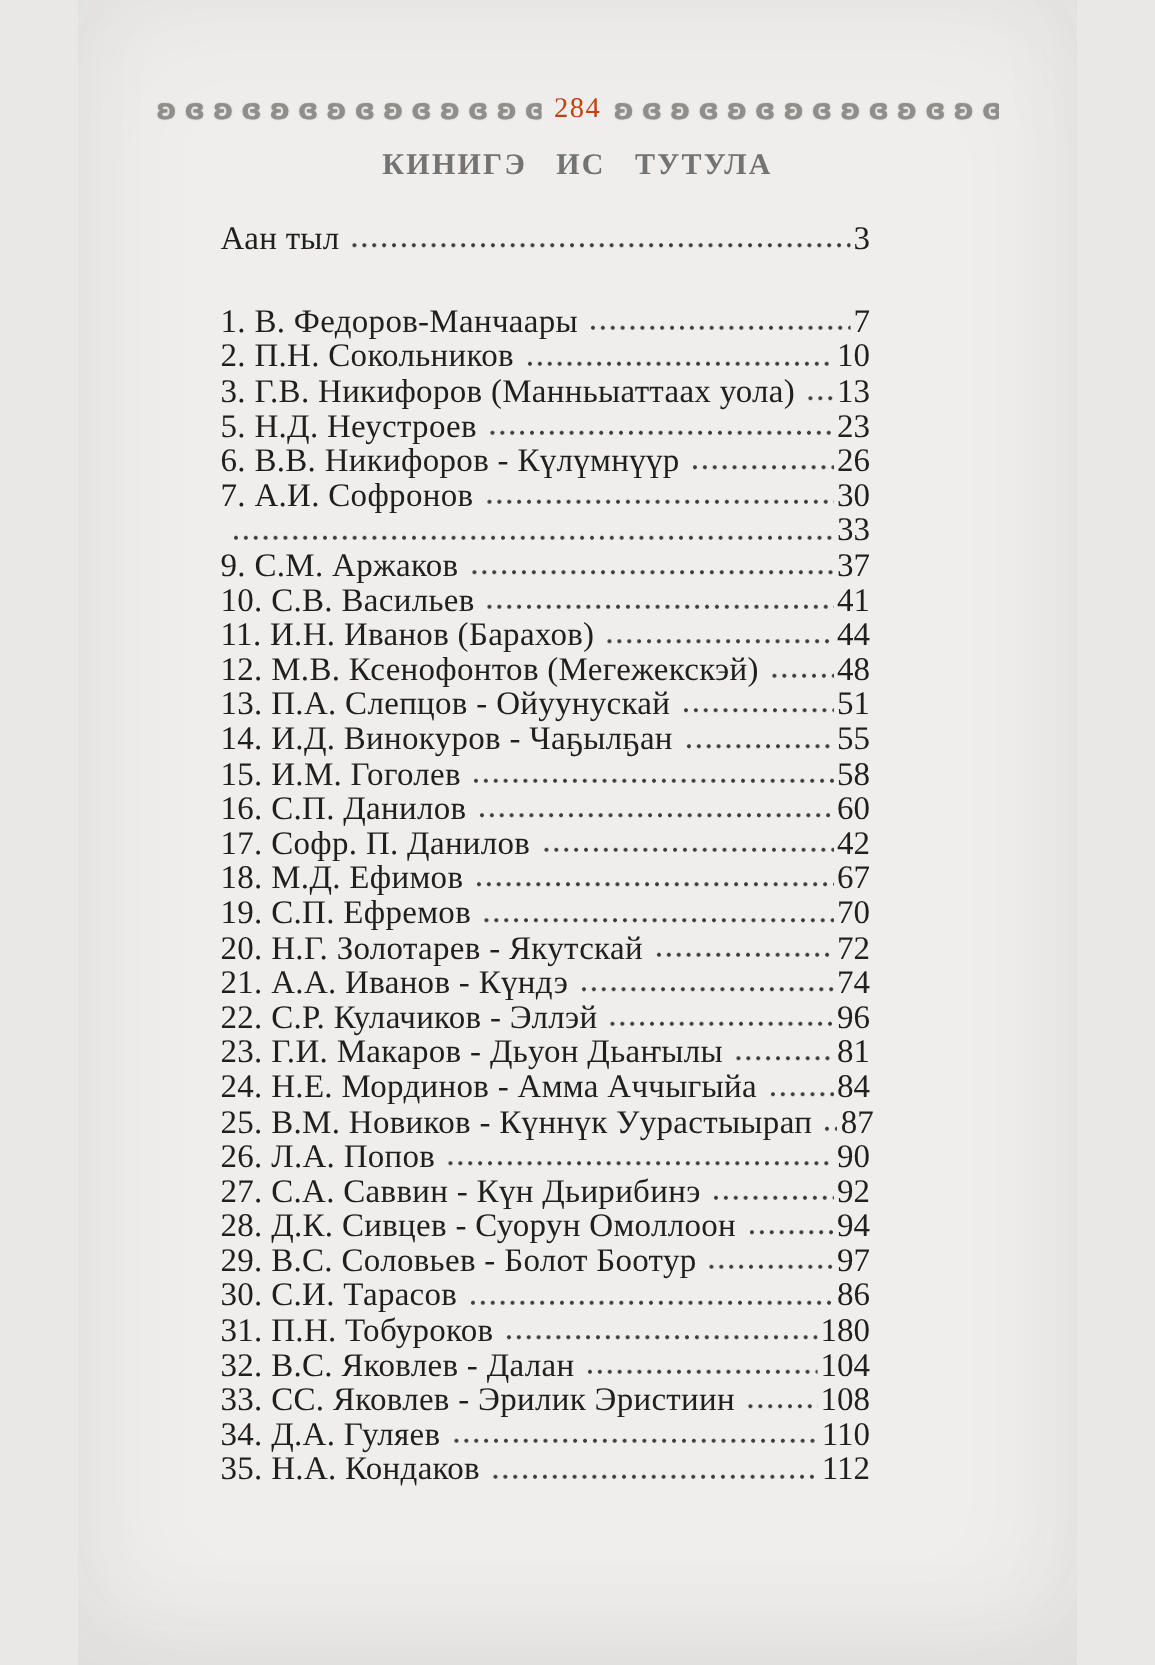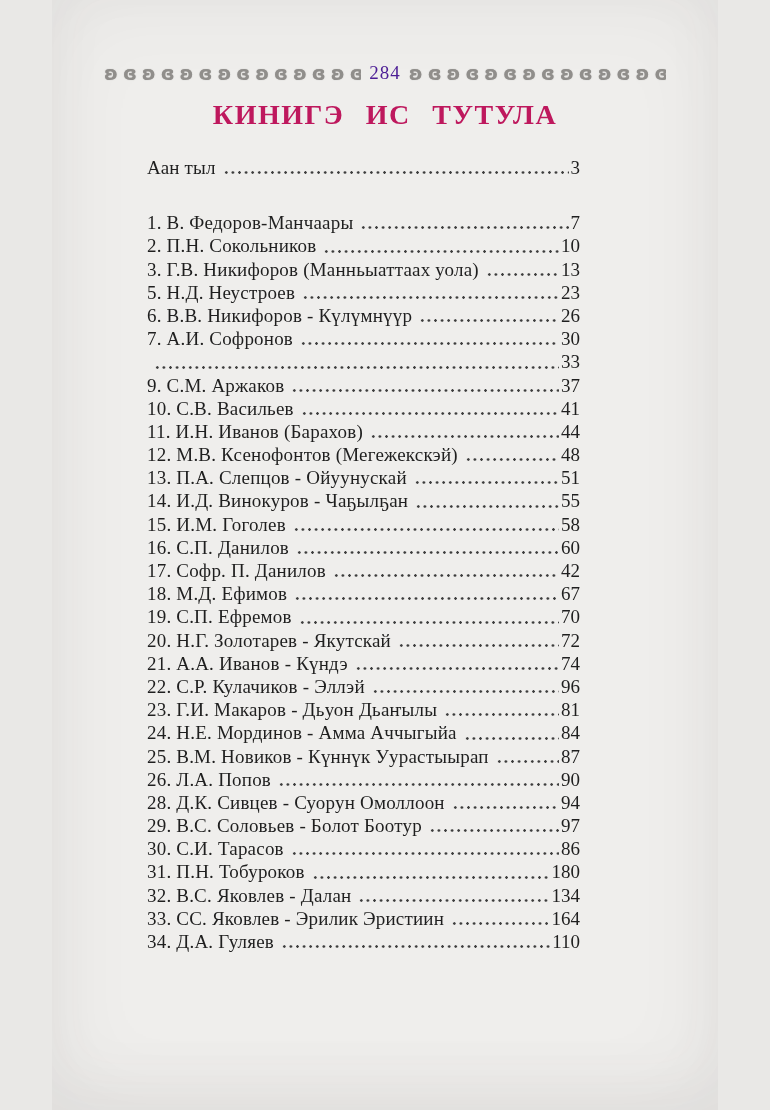--- a/index.html
+++ b/index.html
@@ -33,38 +33,38 @@
     letter-spacing: 5px;
     line-height: 22px;
     color: #908e8b;
     text-shadow: 0 0 1px rgba(140,138,135,0.6);
     white-space: nowrap;
     overflow: hidden;
   }
   .folio {
     font-size: 19px;
     letter-spacing: 1px;
-    color: #4c1d95;
+    color: #c2410c;
     padding: 0 8px;
     flex: 0 0 auto;
   }
   
   .page-title {
     margin: 15px 0 0 0;
     text-align: center;
-    font-size: 28px;
+    font-size: 20px;
     font-weight: bold;
     letter-spacing: 1.5px;
     word-spacing: 13px;
-    color: #be185d;
+    color: #737373;
   }
   
   .toc {
     margin: 25px 138px 0 95px;
-    font-size: 19px;
+    font-size: 22px;
   }
   .toc-row {
     display: flex;
     align-items: baseline;
     line-height: 23.2px;
     height: 23.2px;
     white-space: nowrap;
   }
   .toc-row.preface-row {
     margin-bottom: 32px;
@@ -252,20 +252,25 @@
     <span class="dot-leader"></span>
     <span class="entry-page">87</span>
   </div>
 
   <div class="toc-row">
     <span class="entry-label">26. Л.А. Попов</span>
     <span class="dot-leader"></span>
     <span class="entry-page">90</span>
   </div>
 
+  <div class="toc-row">
+    <span class="entry-label">27. С.А. Саввин - Күн Дьирибинэ</span>
+    <span class="dot-leader"></span>
+    <span class="entry-page">92</span>
+  </div>
 
   <div class="toc-row">
     <span class="entry-label">28. Д.К. Сивцев - Суорун Омоллоон</span>
     <span class="dot-leader"></span>
     <span class="entry-page">94</span>
   </div>
 
   <div class="toc-row">
     <span class="entry-label">29. В.С. Соловьев - Болот Боотур</span>
     <span class="dot-leader"></span>
@@ -280,31 +285,36 @@
 
   <div class="toc-row">
     <span class="entry-label">31. П.Н. Тобуроков</span>
     <span class="dot-leader"></span>
     <span class="entry-page">180</span>
   </div>
 
   <div class="toc-row">
     <span class="entry-label">32. В.С. Яковлев - Далан</span>
     <span class="dot-leader"></span>
-    <span class="entry-page">134</span>
+    <span class="entry-page">104</span>
   </div>
 
   <div class="toc-row">
     <span class="entry-label">33. СС. Яковлев - Эрилик Эристиин</span>
     <span class="dot-leader"></span>
-    <span class="entry-page">164</span>
+    <span class="entry-page">108</span>
   </div>
 
   <div class="toc-row">
     <span class="entry-label">34. Д.А. Гуляев</span>
     <span class="dot-leader"></span>
     <span class="entry-page">110</span>
   </div>
 
+  <div class="toc-row">
+    <span class="entry-label">35. Н.А. Кондаков</span>
+    <span class="dot-leader"></span>
+    <span class="entry-page">112</span>
+  </div>
 </div>
   </div>
 
 </div>
 
 </body></html>

